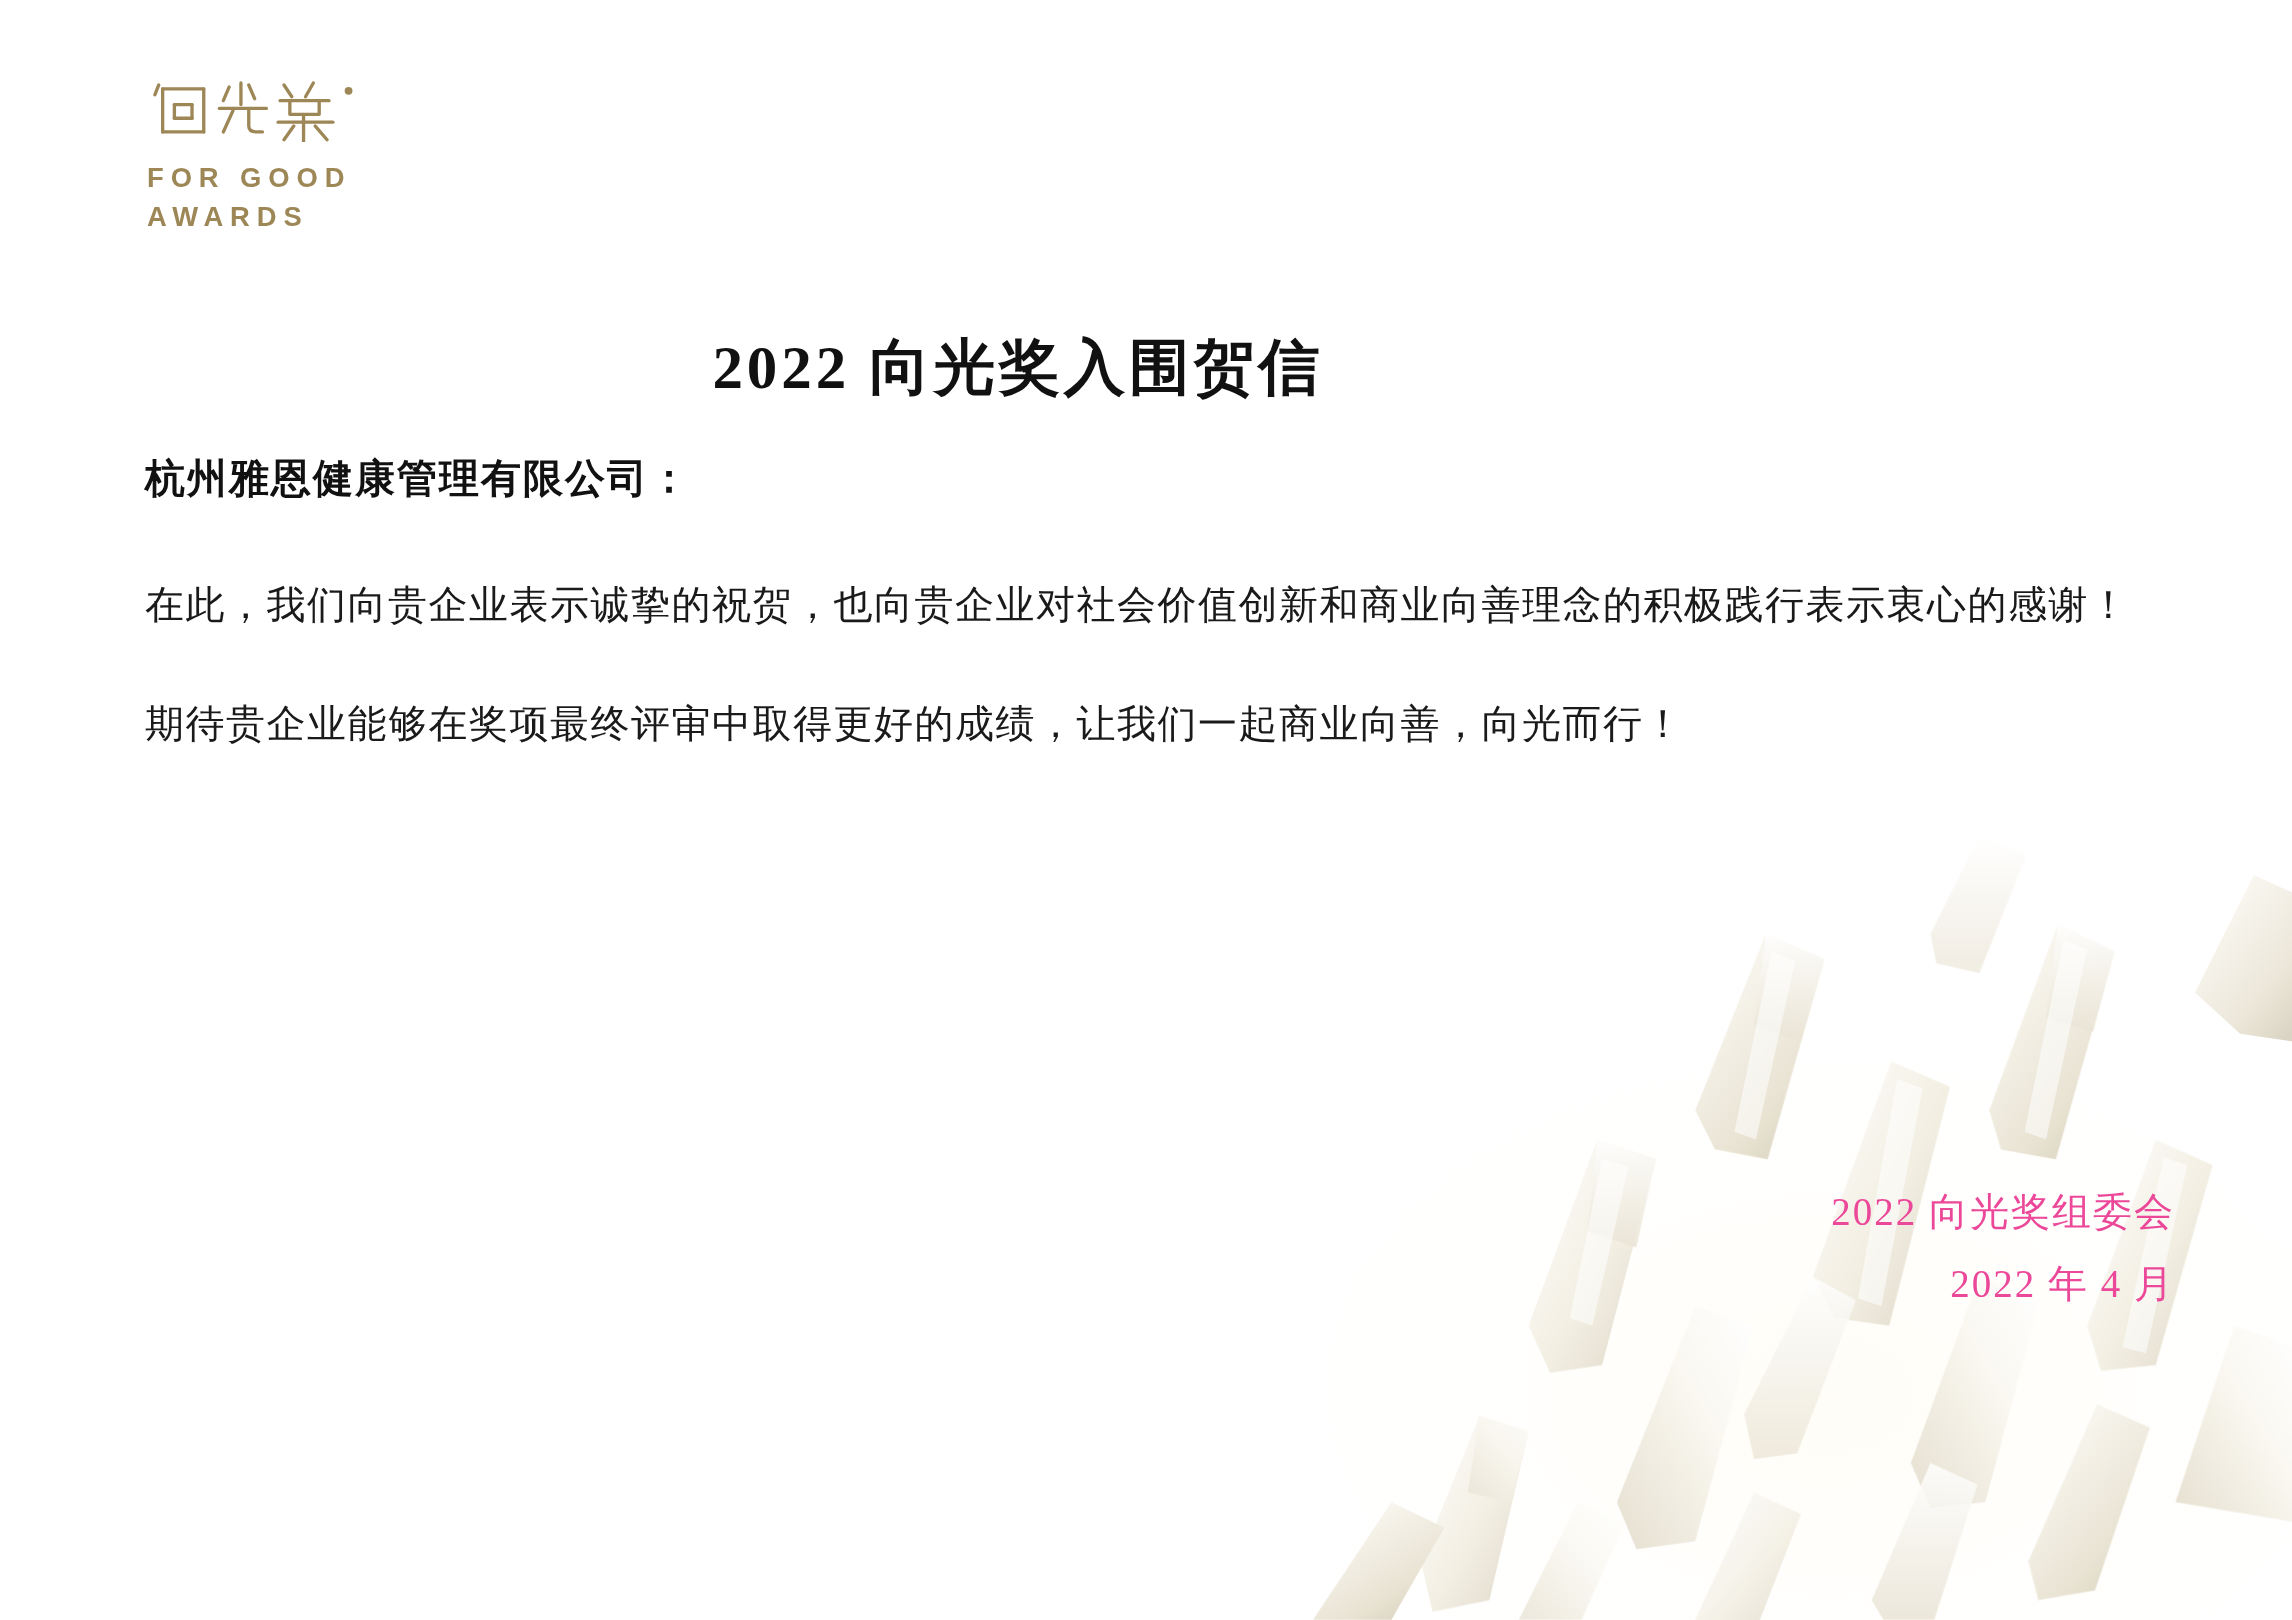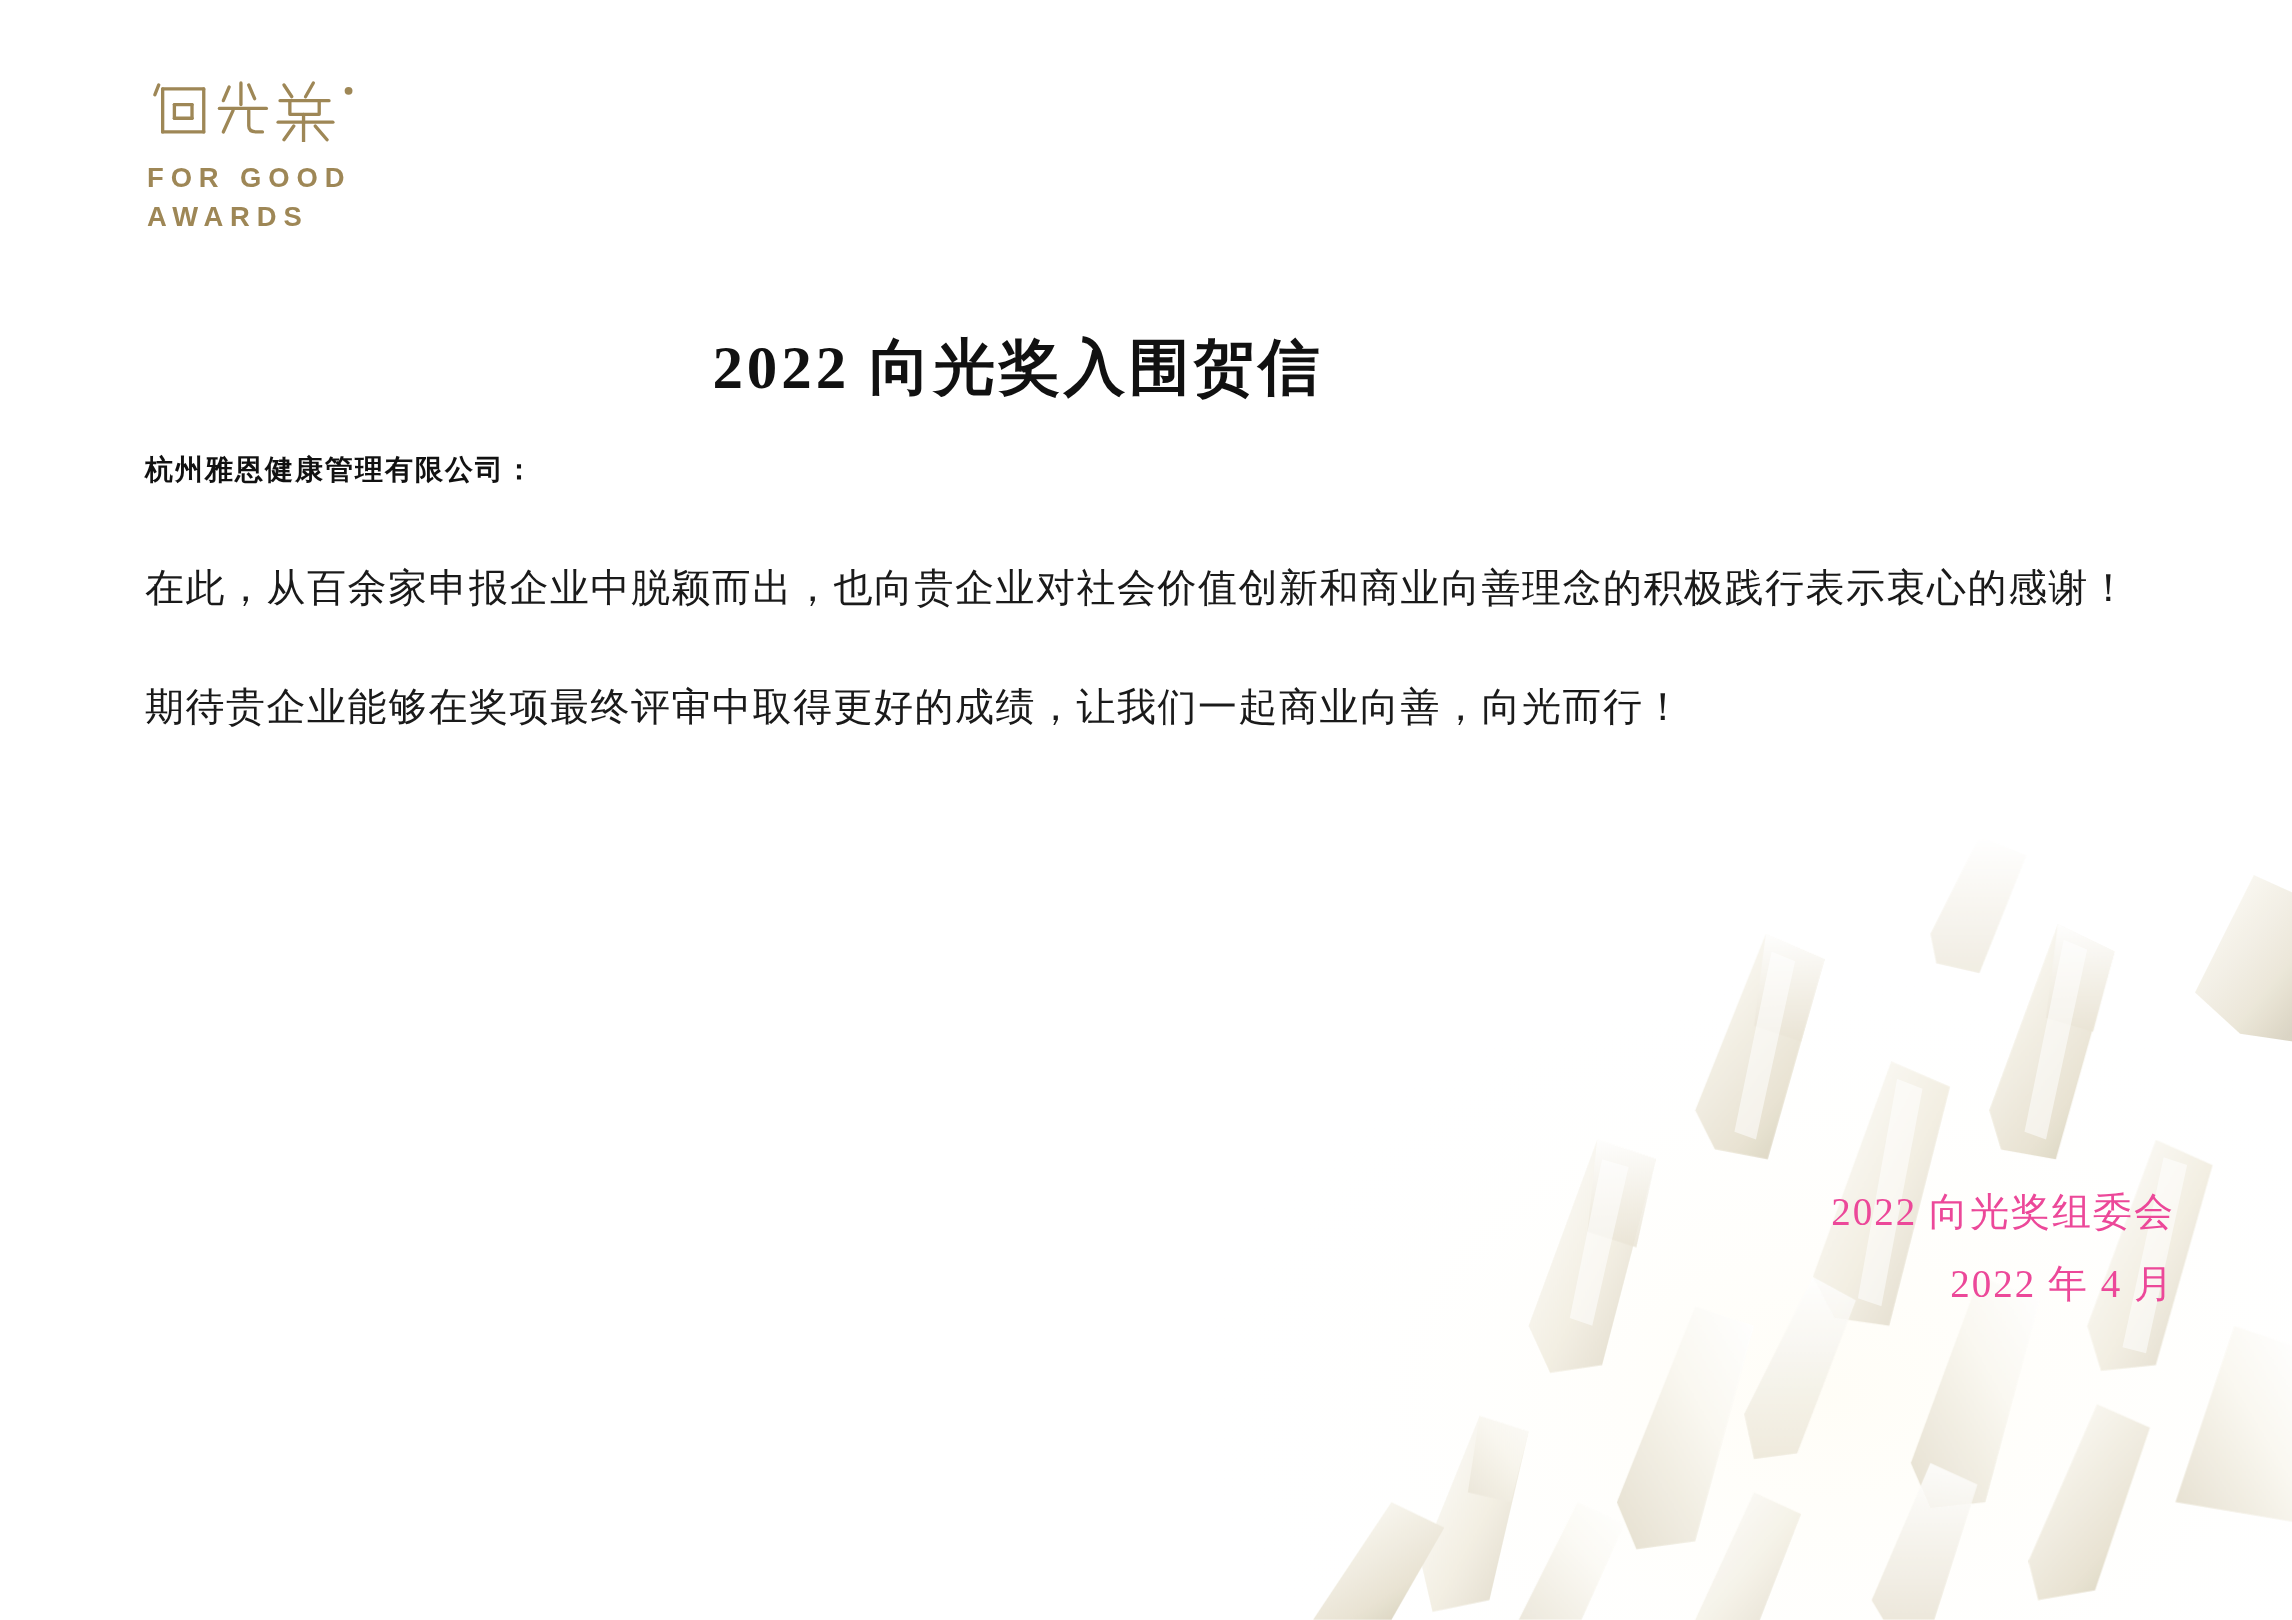--- a/index.html
+++ b/index.html
@@ -67,21 +67,21 @@
 
   
   .letter {
     position: absolute;
     left: 145px;
     top: 451px;
     width: 2000px;
     z-index: 3;
   }
   .salutation {
-    font-size: 28px;
+    font-size: 40px;
     font-weight: 700;
     letter-spacing: 2px;
     margin-bottom: 65px;
     color: #111;
   }
   .para {
     font-size: 39px;
     line-height: 1.75;
     letter-spacing: 1.5px;
     margin-bottom: 51px;
@@ -222,21 +222,21 @@
   </span>
   <div class="logo-line l1">FOR GOOD</div>
   <div class="logo-line">AWARDS</div>
 </div>
 
 <h1 class="doc-title">2022 向光奖入围贺信</h1>
 
 <div class="letter">
   <div class="salutation">杭州雅恩健康管理有限公司：</div>
   <p class="para">
-    <span>在此，从百余家申报企业中脱颖而出，也向贵企业对社会价值创新和商业向善理念的积极践行表示衷心的感谢！</span>
+    <span>在此，我们向贵企业表示诚挚的祝贺，也向贵企业对社会价值创新和商业向善理念的积极践行表示衷心的感谢！</span>
   </p>
   <p class="para">
     <span>期待贵企业能够在奖项最终评审中取得更好的成绩，让我们一起商业向善，向光而行！</span>
   </p>
 </div>
 
 <div class="signature">
   <div>2022 向光奖组委会</div>
   <div>2022 年 4 月</div>
 </div>

